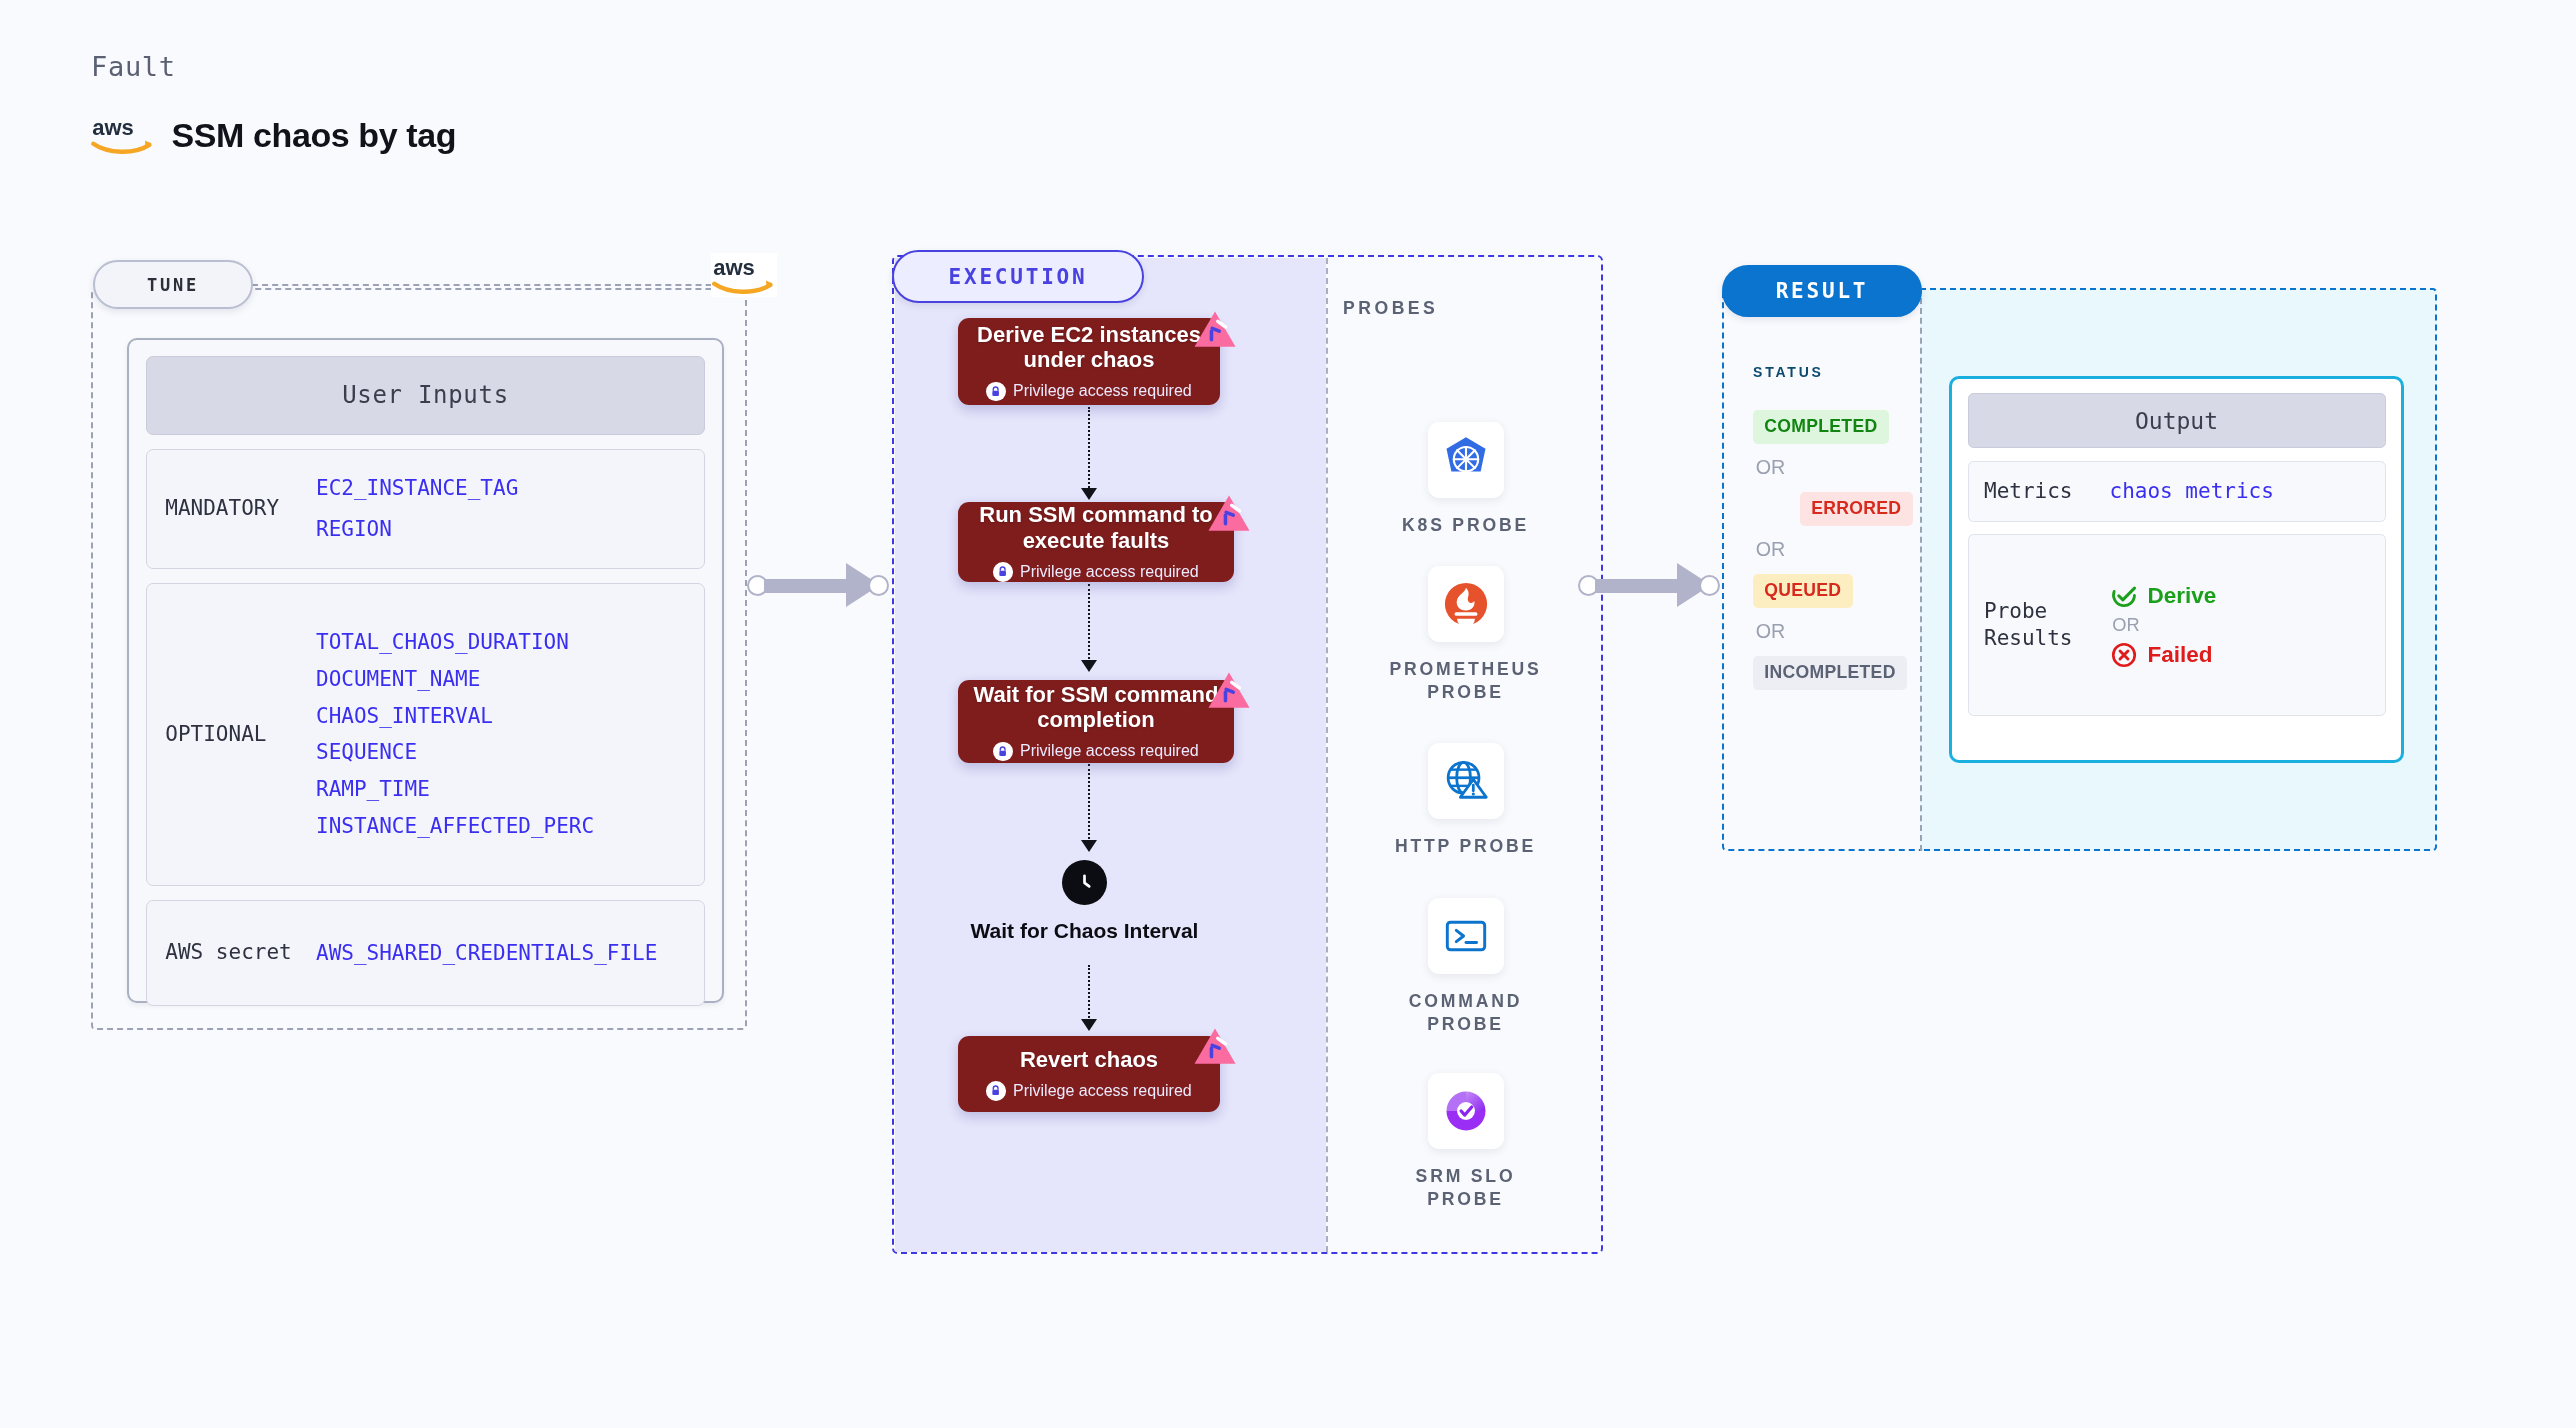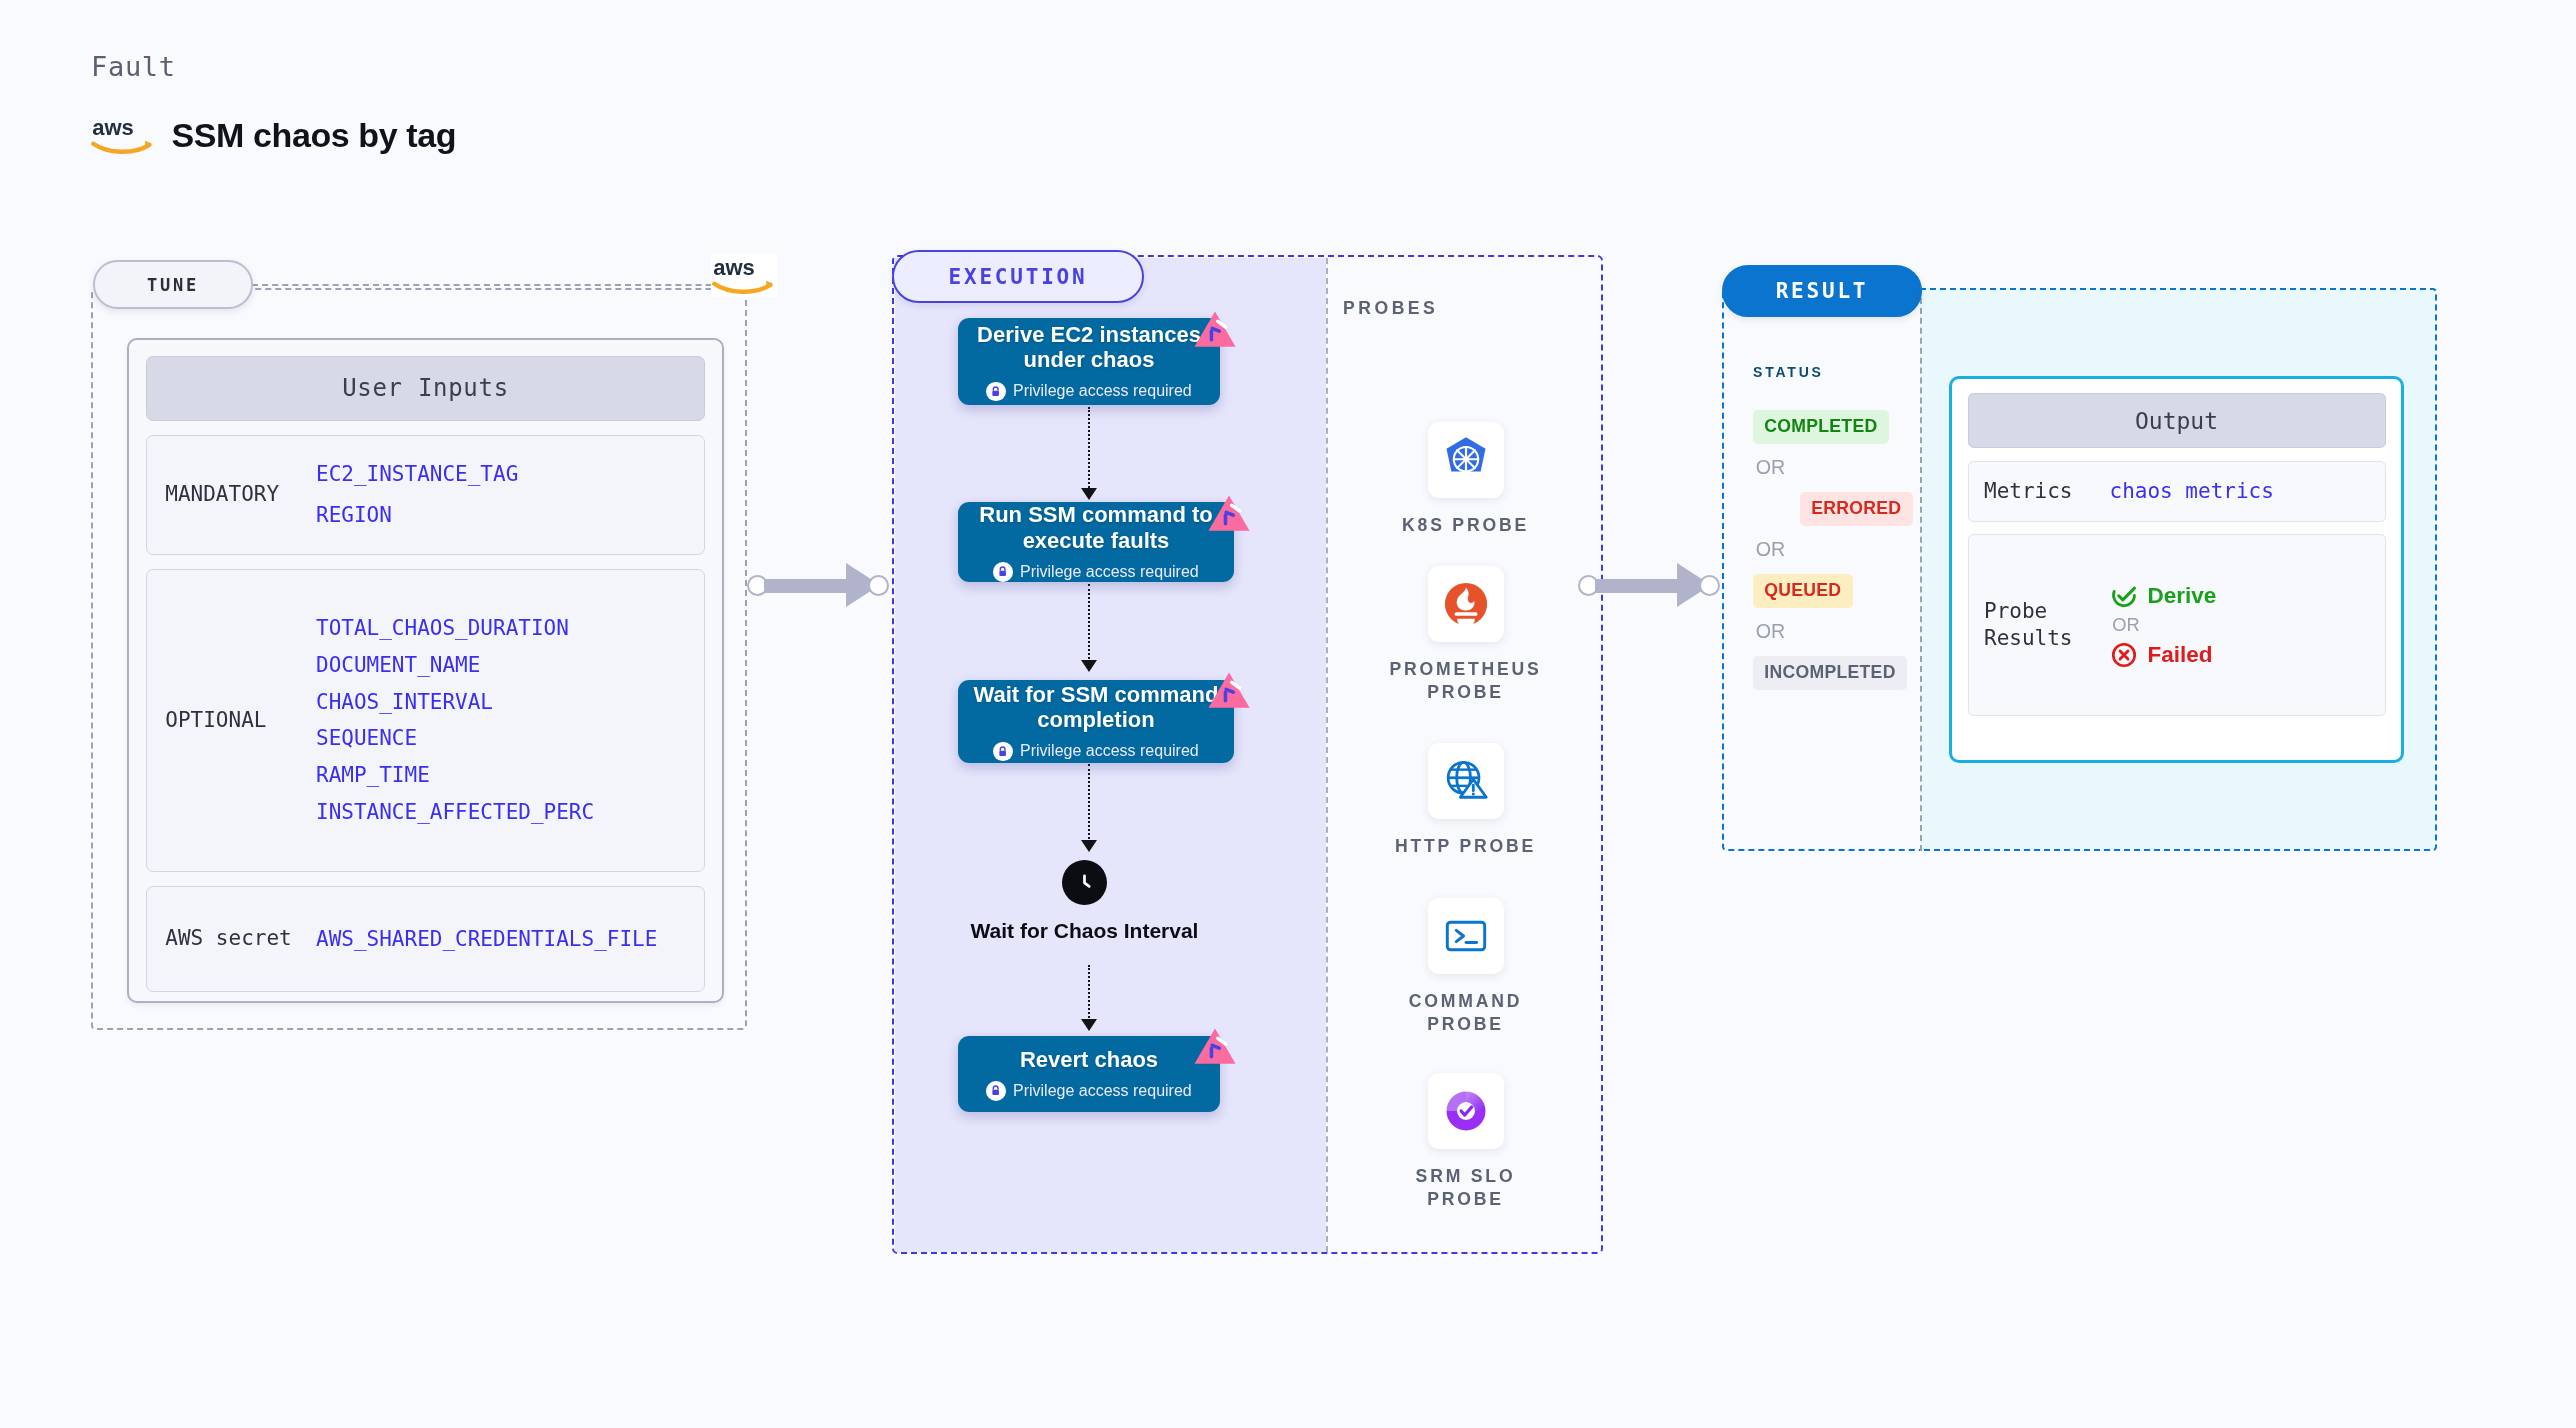--- a/index.html
+++ b/index.html
@@ -54,21 +54,21 @@
     border-top: 2.1px dashed #9ba2b4;
   }
   .aws-badge { position: absolute; left: 711px; top: 253px; width: 66px; height: 44px; }
 
   .tune-card {
     position: absolute; left: 127px; top: 338px; width: 597px; height: 665px;
     background: #f7f8fc; border: 2.1px solid #a9b0c2; border-radius: 9.9px;
     box-shadow: 0 2.1px 5.6px rgba(40,50,80,.07);
   }
   .ui-header {
-    margin: 15.5px 17px 0 17px; height: 65px;
+    margin: 15.5px 17px 0 17px; height: 79px;
     background: #d8d9e6; border: 1.4px solid #c9cbdc; border-radius: 7px;
     display: flex; align-items: center; justify-content: center;
     font-family: "DejaVu Sans Mono", monospace; font-size: 24px; color: #3b3f4d; letter-spacing: 0.7px;
   }
   .param-block {
     margin: 14px 17px 0 17px;
     background: #f4f5fa; border: 1.4px solid #d3d6e2; border-radius: 7px;
     display: flex; align-items: center; padding: 17px 0;
   }
   .param-block .blk-label {
@@ -98,21 +98,21 @@
     position: absolute; left: 1326px; top: 258px; width: 0; height: 994px;
     border-left: 2.1px dashed #a9afbf; z-index: 3;
   }
   .probes-label {
     position: absolute; left: 1343px; top: 298px; z-index: 4;
     font-size: 17.6px; font-weight: 700; letter-spacing: 3.5px; color: #5b6274;
   }
 
   .node {
     position: absolute; z-index: 4;
-    background: #0369a1; border-radius: 11.3px;
+    background: #7f1d1d; border-radius: 11.3px;
     box-shadow: 0 4.2px 11.3px rgba(40,40,140,.22);
     display: flex; flex-direction: column; align-items: center; justify-content: center;
     padding: 9.9px 12.7px;
   }
   .node .node-title {
     color: #ffffff; font-weight: 700; font-size: 22px; line-height: 1.17;
     text-align: center; text-shadow: 0 1.4px 2.8px rgba(0,0,0,.18);
   }
   .node .node-sub {
     margin-top: 8.4px; display: flex; align-items: center; gap: 7px;

